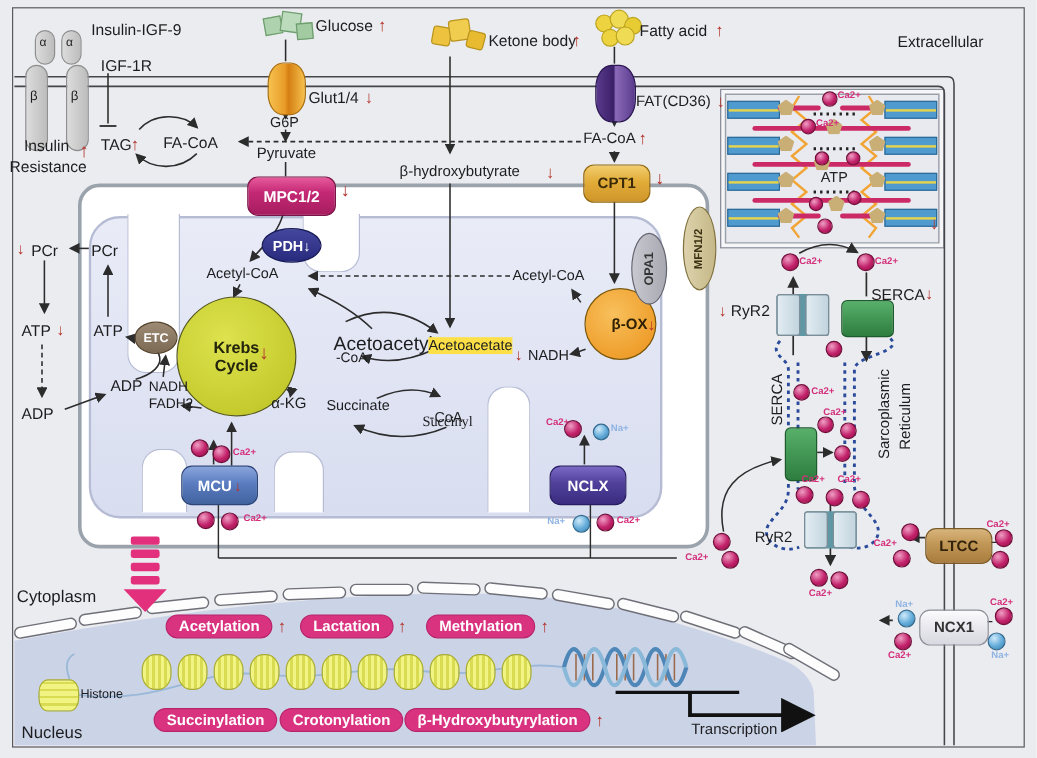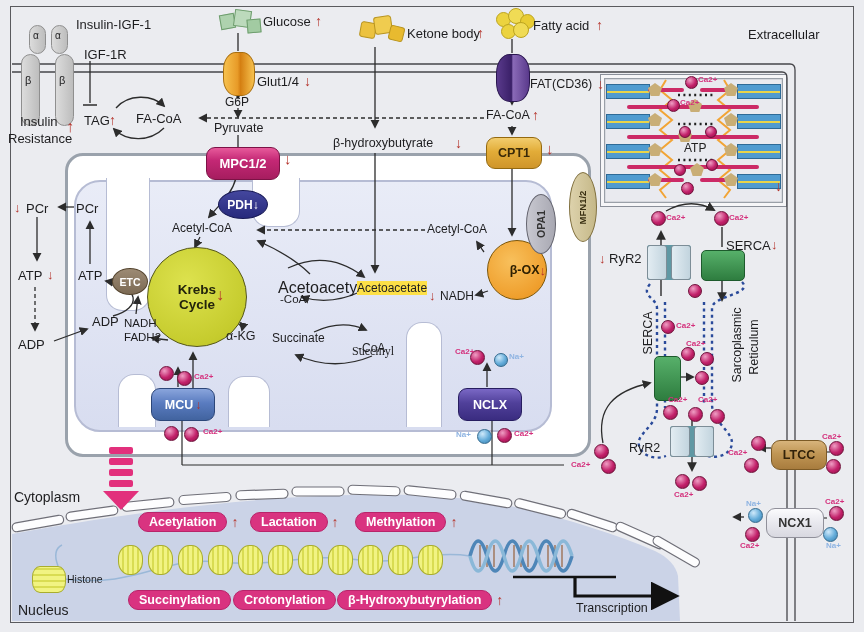--- a/index.html
+++ b/index.html
@@ -173,21 +173,21 @@
   </svg>
 
   <div class="rcap" style="left:21px;top:54px;width:17px;height:70px;"></div>
   <div class="rcap" style="left:55px;top:54px;width:17px;height:70px;"></div>
   <div class="rcap" style="left:29px;top:25px;width:15px;height:27px;"></div>
   <div class="rcap" style="left:51px;top:25px;width:15px;height:27px;"></div>
   <div class="lbl" style="left:33px;top:30px;font-size:10px;">α</div>
   <div class="lbl" style="left:55px;top:30px;font-size:10px;">α</div>
   <div class="lbl" style="left:25px;top:74px;font-size:11px;">β</div>
   <div class="lbl" style="left:59px;top:74px;font-size:11px;">β</div>
-  <div class="lbl" style="left:76px;top:17px;font-size:13px;">Insulin-IGF-1</div>
+  <div class="lbl" style="left:76px;top:17px;font-size:13px;">Insulin-IGF-9</div>
   <div class="lbl" style="left:84px;top:47px;font-size:13px;">IGF-1R</div>
   <div class="lbl" style="left:20px;top:114px;font-size:13px;">Insulin</div>
   <div class="lbl" style="left:8px;top:131px;font-size:13px;">Resistance</div>
   <div class="lbl ra" style="left:66px;top:118px;font-size:16px;">↑</div>
   <div class="lbl" style="left:84px;top:113px;font-size:13px;">TAG</div>
   <div class="lbl ra" style="left:109px;top:112px;font-size:14px;">↑</div>
   <div class="lbl" style="left:136px;top:111px;font-size:13px;">FA-CoA</div>
 
   <div class="blob" style="left:220px;top:14px;width:13px;height:13px;background:#aed2ae;border:1px solid #6d9c6d;transform:rotate(-10deg);"></div>
   <div class="blob" style="left:234px;top:10px;width:15px;height:15px;background:#bcdabc;border:1px solid #6d9c6d;transform:rotate(8deg);"></div>

